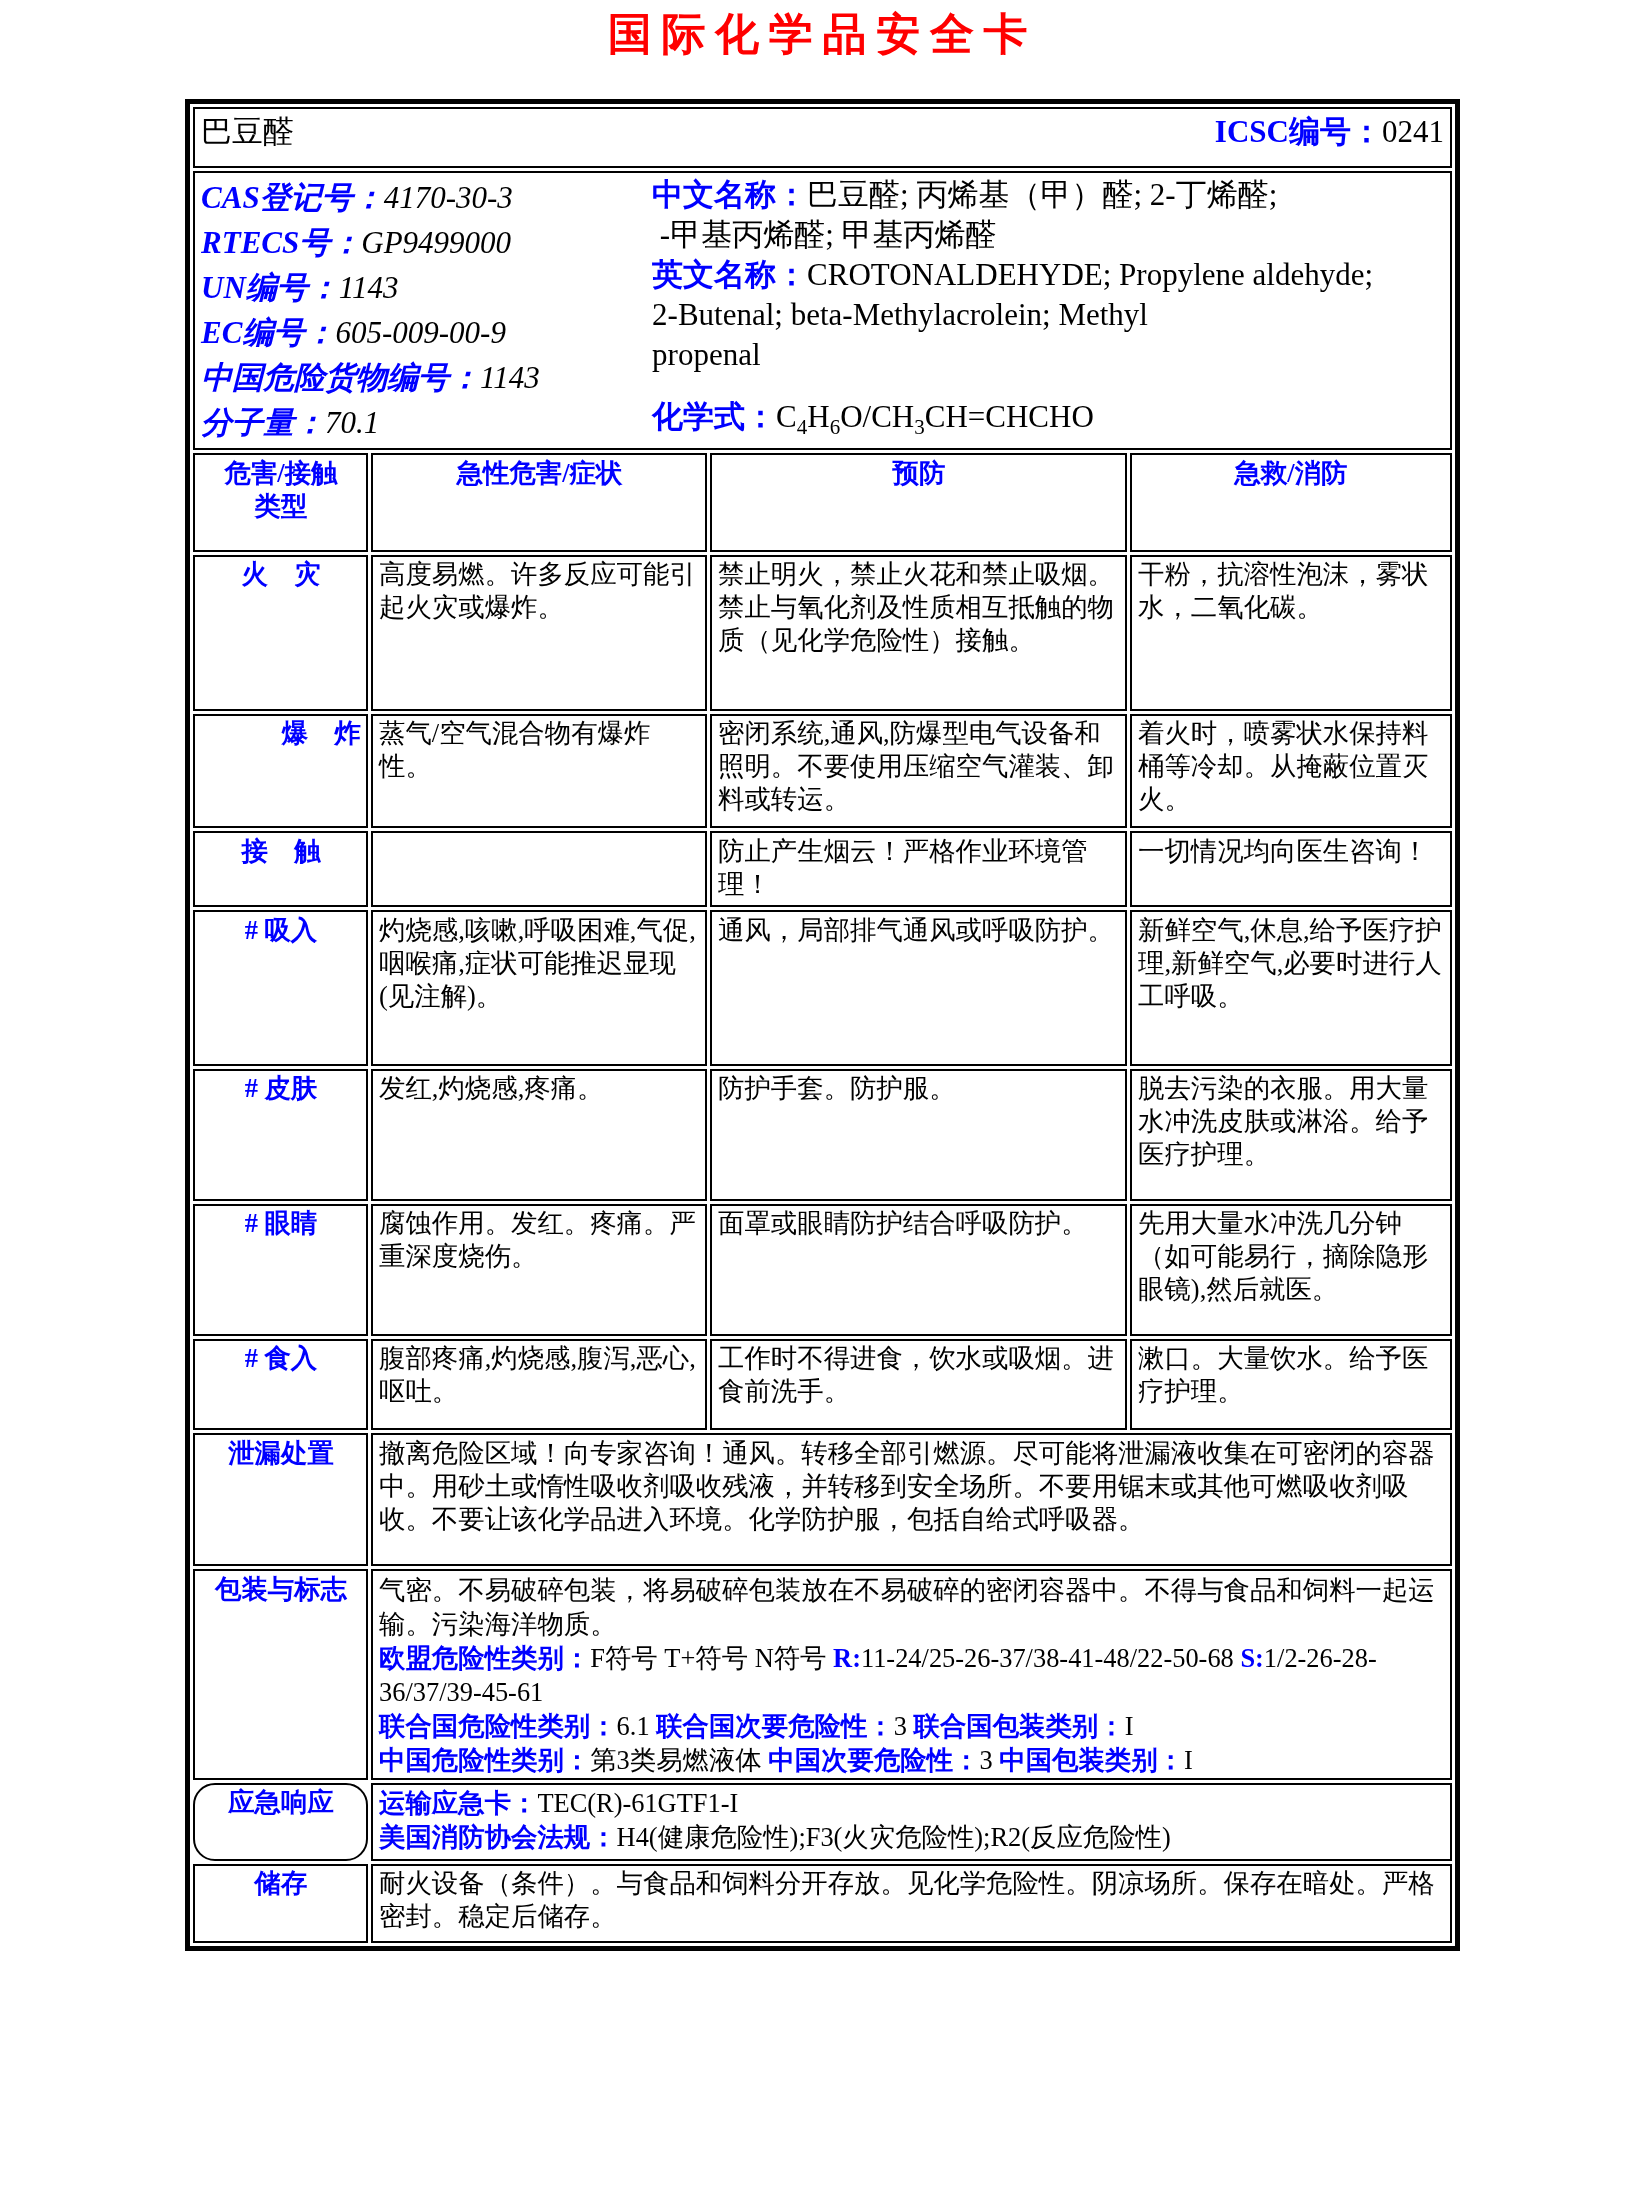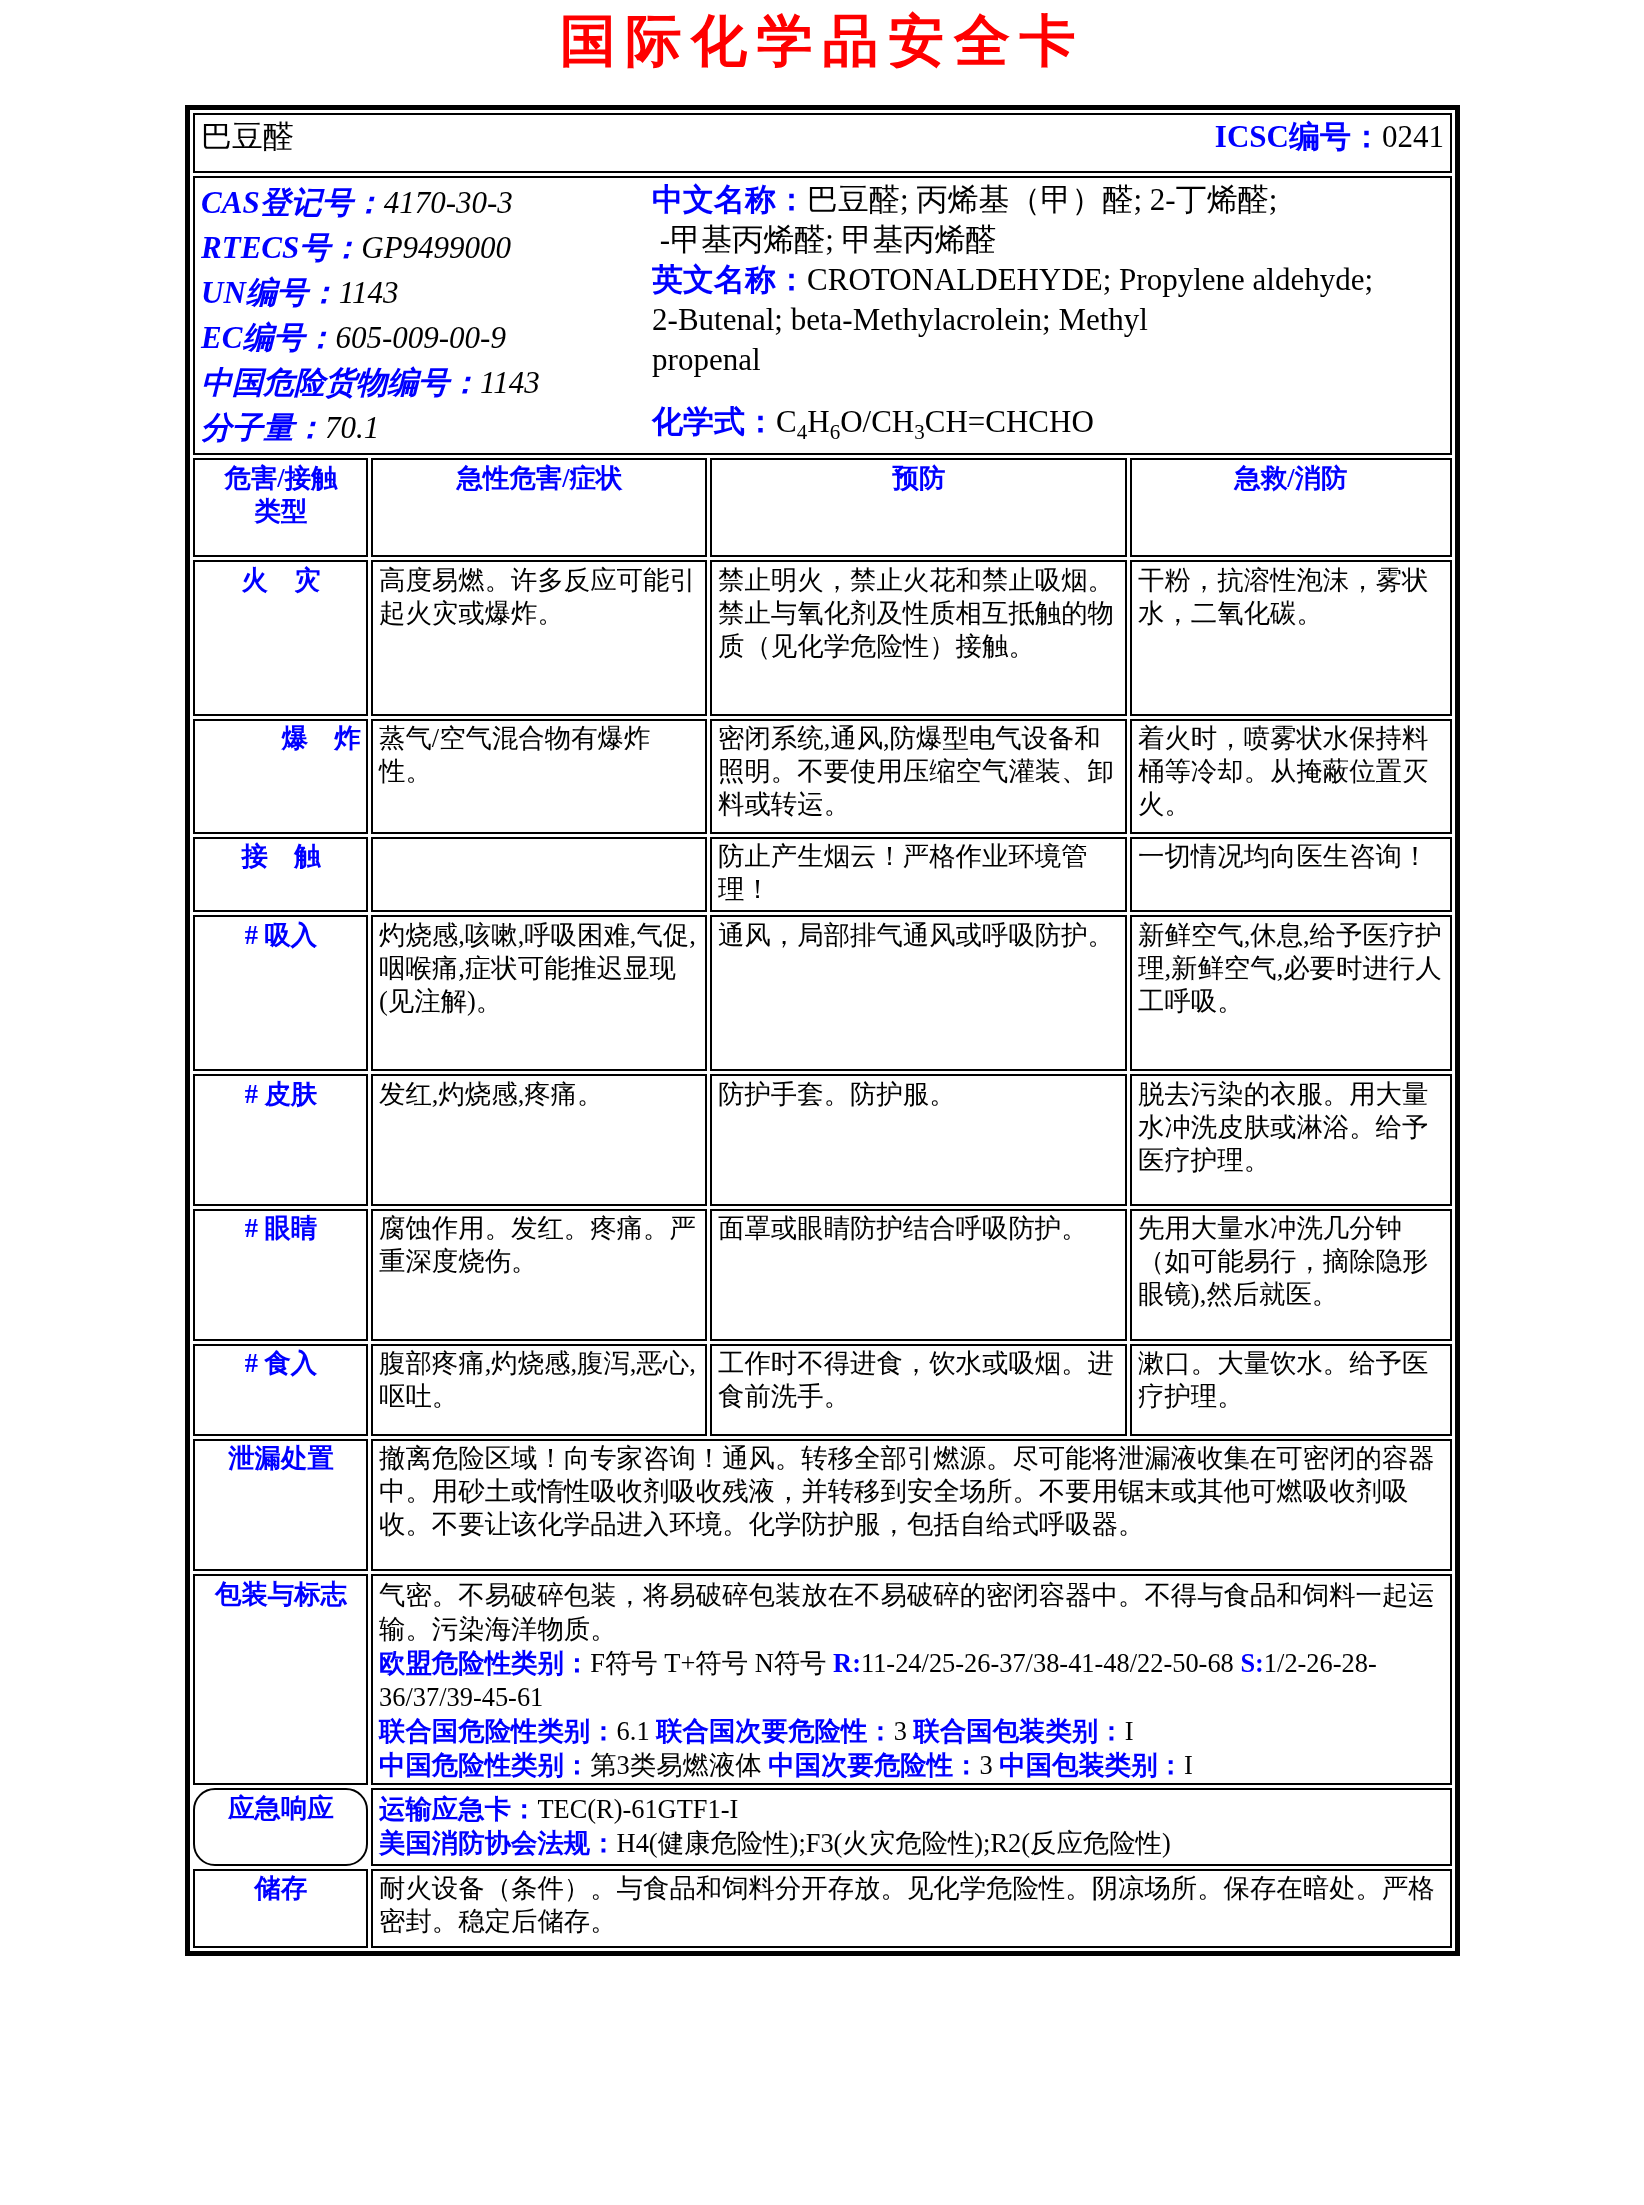--- a/index.html
+++ b/index.html
@@ -9,29 +9,29 @@
     background: #ffffff;
     font-family: "Liberation Serif", "DejaVu Serif", serif;
     color: #000000;
   }
   .page { width: 1645px; min-height: 2205px; background: #ffffff; }
 
   .card-title {
     padding-top: 11px;
     text-align: center;
     color: #ff0000;
-    font-size: 56px;
+    font-size: 44px;
     font-weight: bold;
     letter-spacing: 9.7px;
     line-height: 1.1;
   }
 
   table.icsc {
     width: 1274px;
-    margin: 32px auto 0 auto;
+    margin: 40px auto 0 auto;
     border: 5.6px solid #000000;
     border-collapse: separate;
     border-spacing: 3.5px;
     table-layout: fixed;
     background: #ffffff;
   }
   table.icsc td {
     border: 2.1px solid #000000;
     vertical-align: top;
     padding: 1.4px 5.6px;

